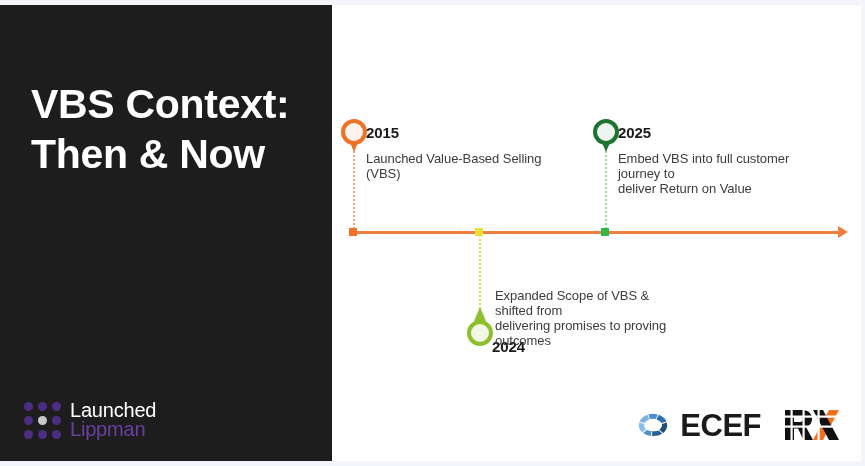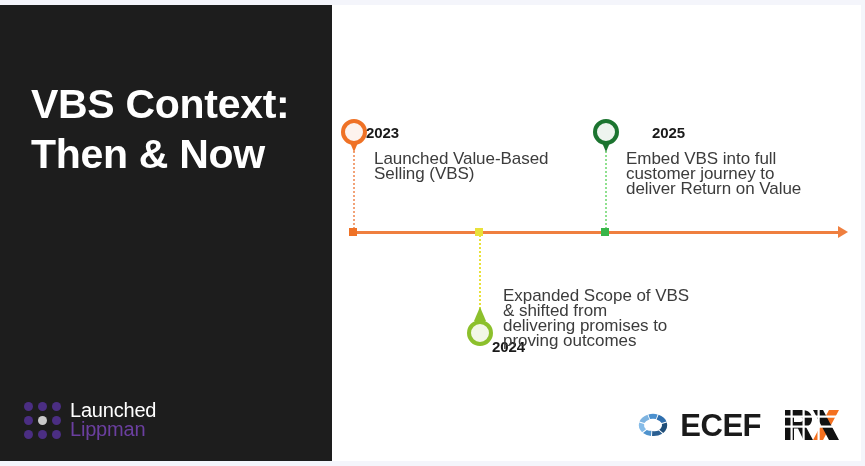--- a/index.html
+++ b/index.html
@@ -188,31 +188,30 @@
 
   
   .year-label {
     position: absolute;
     color: #1a1a1a;
     font-size: 15px;
     font-weight: bold;
     letter-spacing: -0.1px;
   }
   .year-label.y2023 { left: 366px; top: 124px; }
-  .year-label.y2025 { left: 618px; top: 124px; padding-left: 34px; }
+  .year-label.y2025 { left: 618px; top: 124px; }
   .year-label.y2024 { left: 492px; top: 322px; margin-top: 16px; }
 
   .desc {
     position: absolute;
     color: #3c3c3c;
-    font-size: 17px;
+    font-size: 13px;
     line-height: 15px;
     letter-spacing: -0.05px;
     white-space: pre-line;
-    margin-left: 8px;
   }
   .desc.d2023 { left: 366px; top: 151px; width: 200px; }
   .desc.d2025 { left: 618px; top: 151px; width: 195px; }
   .desc.d2024 { left: 495px; top: 288px; width: 195px; }
 
   
   .brand-row {
     position: absolute;
     right: 24px;
     bottom: 24px;
@@ -279,21 +278,21 @@
   <div class="stem s2024"></div>
 
   <div class="axis-node n2023"></div>
   <div class="axis-node n2024"></div>
   <div class="axis-node n2025"></div>
 
   <div class="pin p2023">
     <span class="tail"></span>
     <span class="head"></span>
   </div>
-  <div class="year-label y2023">2023</div>
+  <div class="year-label y2023">2015</div>
   <div class="desc d2023">Launched Value-Based Selling (VBS)</div>
 
   <div class="pin p2025">
     <span class="tail"></span>
     <span class="head"></span>
   </div>
   <div class="year-label y2025">2025</div>
   <div class="desc d2025">Embed VBS into full customer journey to
 deliver Return on Value</div>
 

